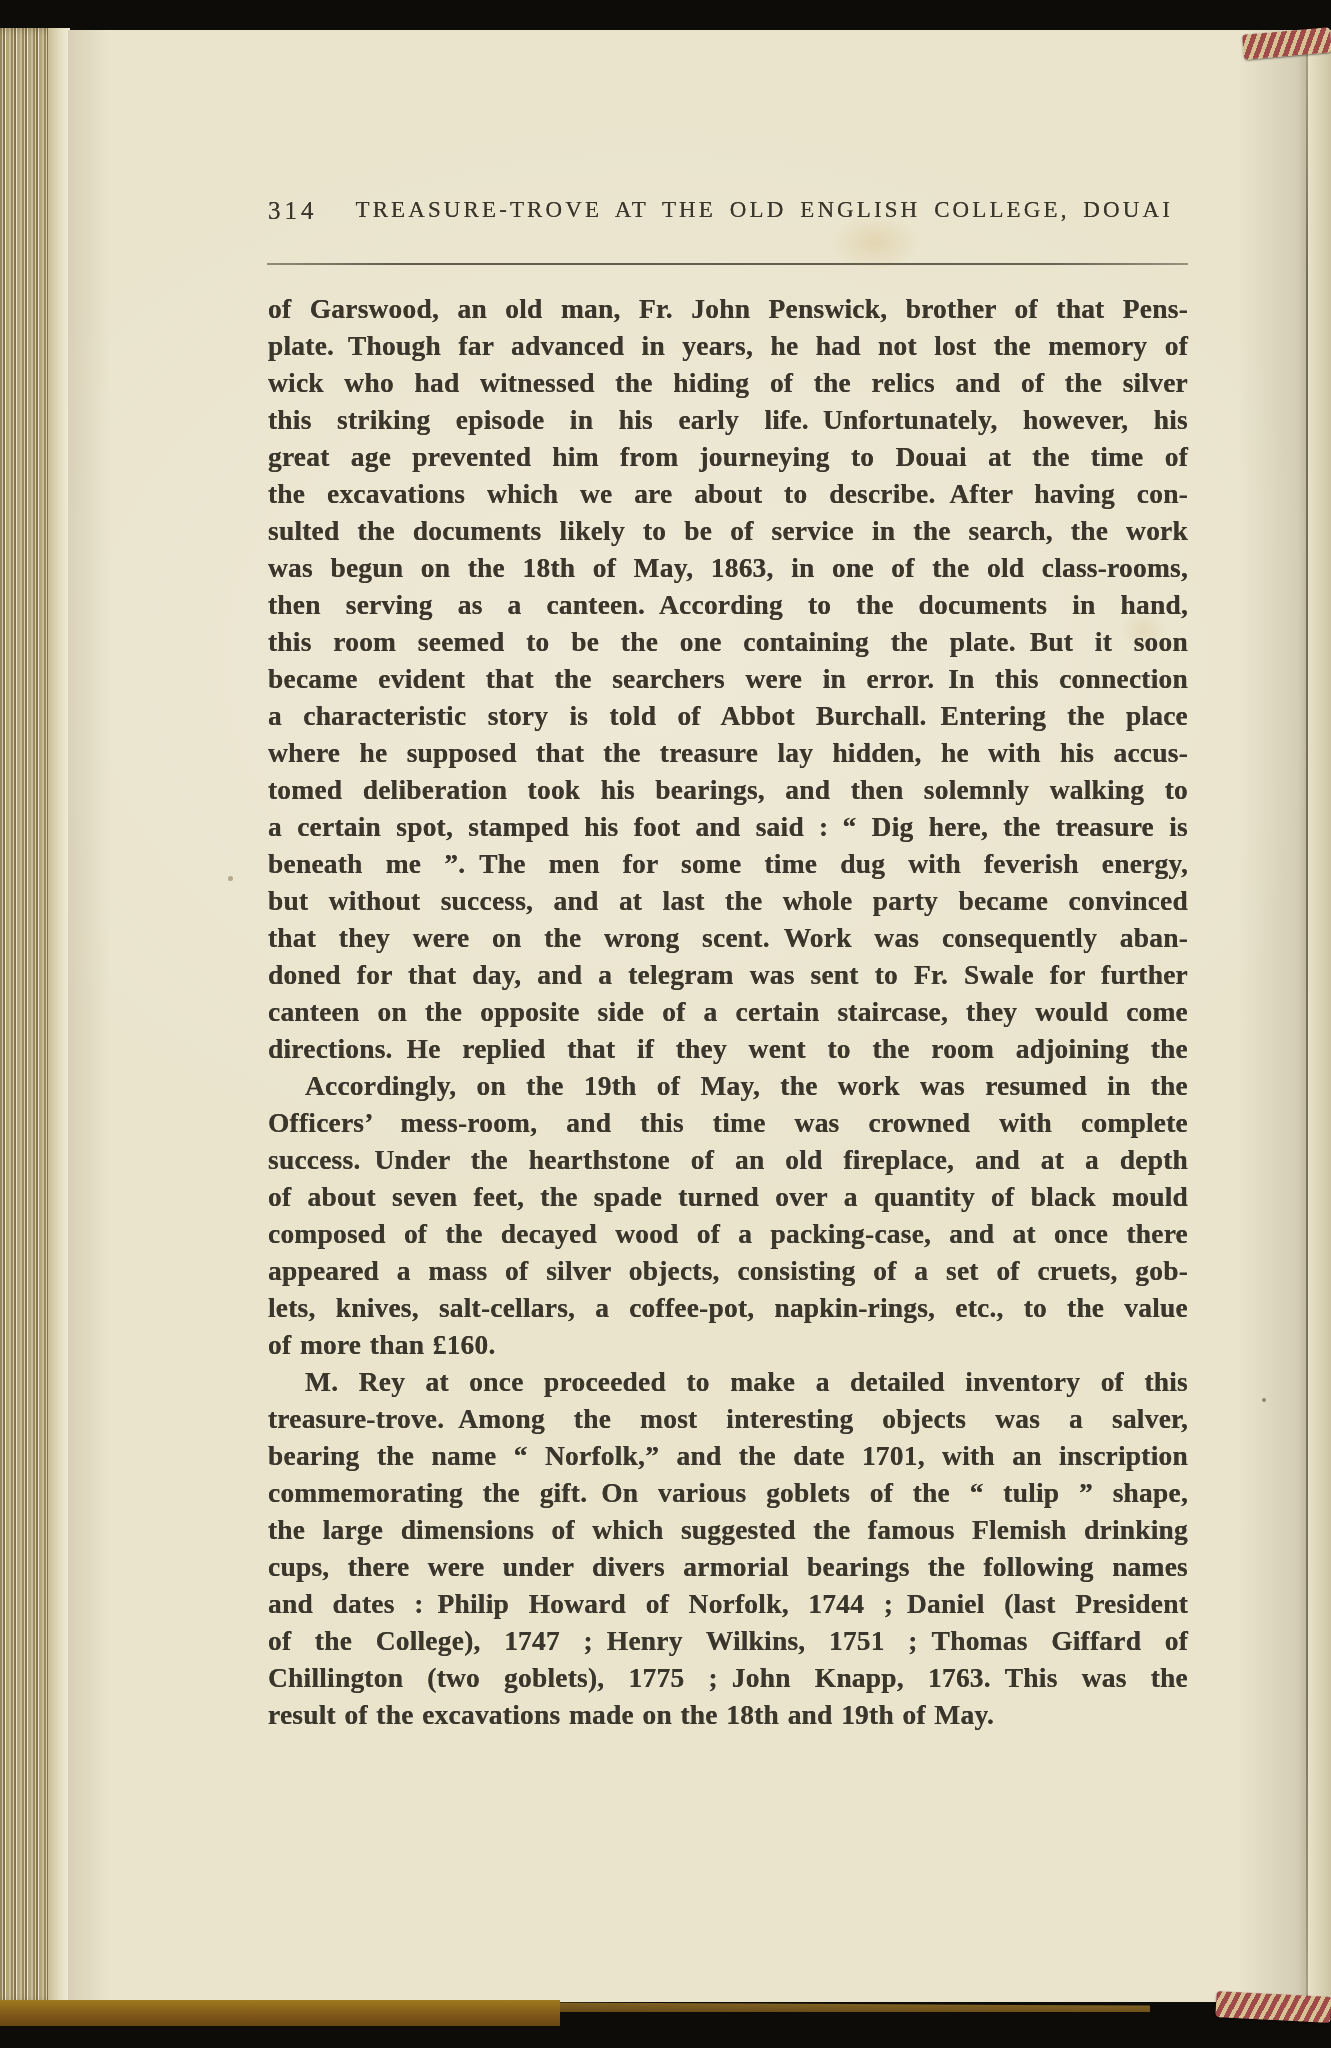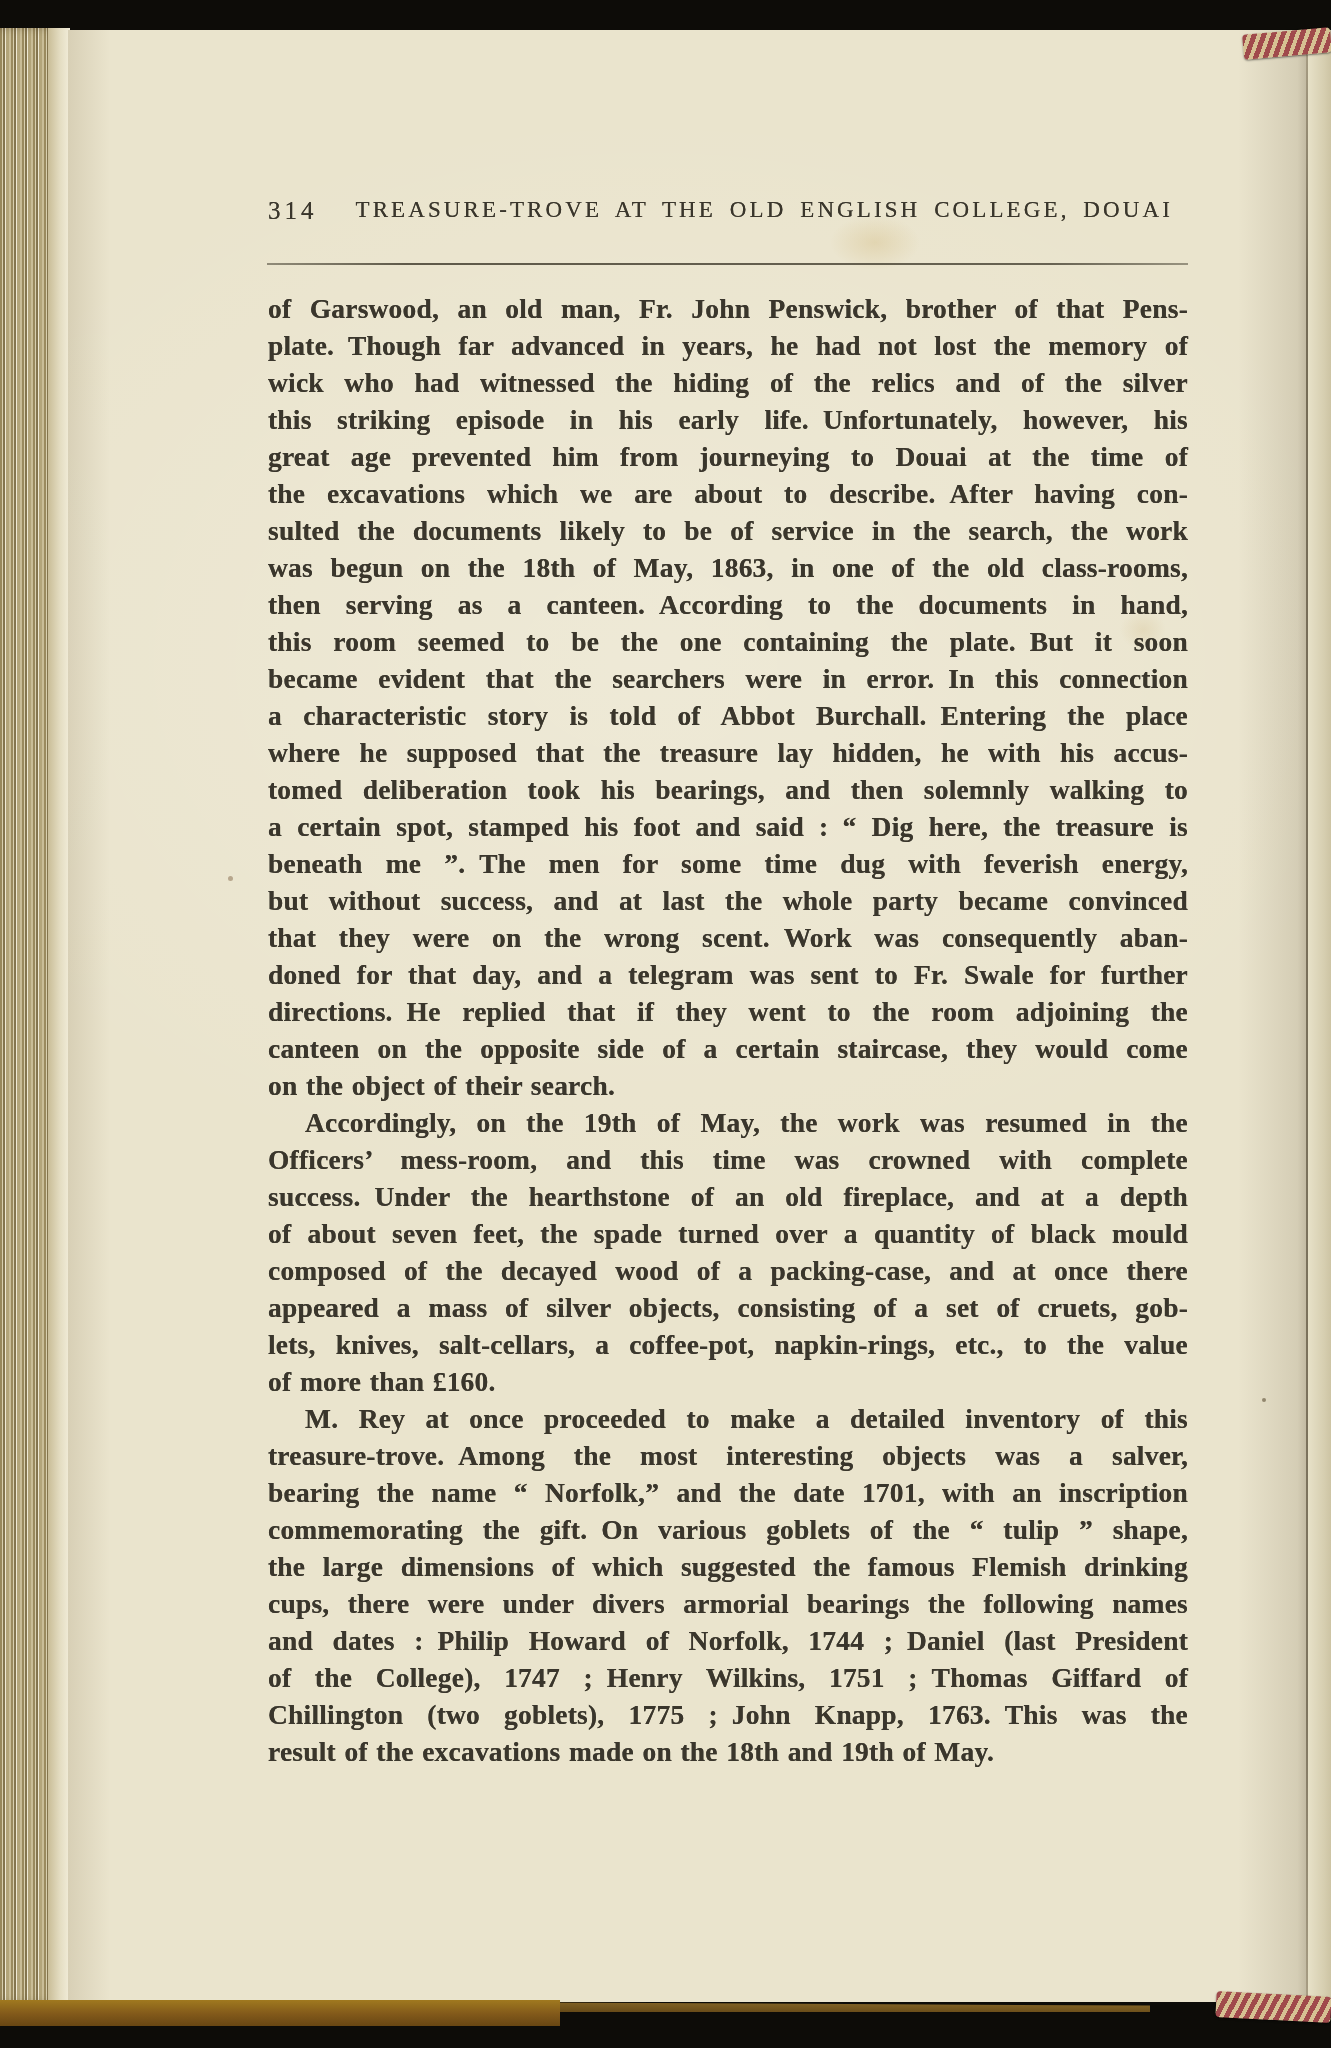--- a/index.html
+++ b/index.html
@@ -138,23 +138,22 @@
     <div class="line">this room seemed to be the one containing the plate. But it soon</div>
     <div class="line">became evident that the searchers were in error. In this connection</div>
     <div class="line">a characteristic story is told of Abbot Burchall. Entering the place</div>
     <div class="line">where he supposed that the treasure lay hidden, he with his accus-</div>
     <div class="line">tomed deliberation took his bearings, and then solemnly walking to</div>
     <div class="line">a certain spot, stamped his foot and said : “ Dig here, the treasure is</div>
     <div class="line">beneath me ”. The men for some time dug with feverish energy,</div>
     <div class="line">but without success, and at last the whole party became convinced</div>
     <div class="line">that they were on the wrong scent. Work was consequently aban-</div>
     <div class="line">doned for that day, and a telegram was sent to Fr. Swale for further</div>
+    <div class="line">canteen on the opposite side of a certain staircase, they would come</div>
     <div class="line">directions. He replied that if they went to the room adjoining the</div>
-    <div class="line">canteen on the opposite side of a certain staircase, they would come</div>
-    <div class="line last">on the object of their search.</div>
     <div class="line indent">Accordingly, on the 19th of May, the work was resumed in the</div>
     <div class="line">Officers’ mess-room, and this time was crowned with complete</div>
     <div class="line">success. Under the hearthstone of an old fireplace, and at a depth</div>
     <div class="line">of about seven feet, the spade turned over a quantity of black mould</div>
     <div class="line">composed of the decayed wood of a packing-case, and at once there</div>
     <div class="line">appeared a mass of silver objects, consisting of a set of cruets, gob-</div>
     <div class="line">lets, knives, salt-cellars, a coffee-pot, napkin-rings, etc., to the value</div>
     <div class="line last">of more than £160.</div>
     <div class="line indent">M. Rey at once proceeded to make a detailed inventory of this</div>
     <div class="line">treasure-trove. Among the most interesting objects was a salver,</div>

